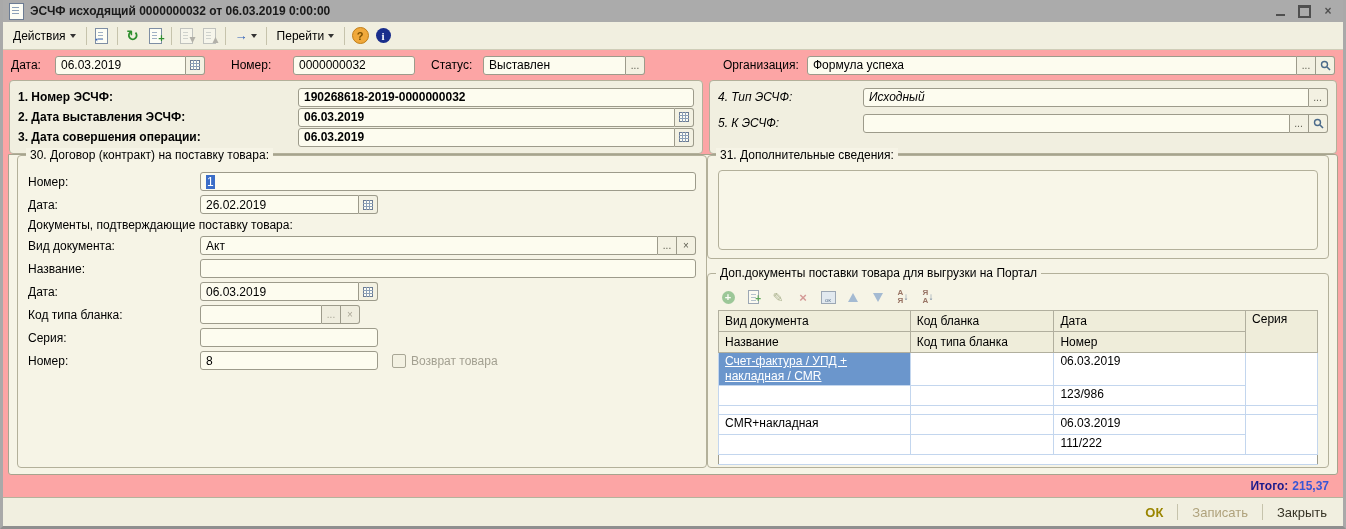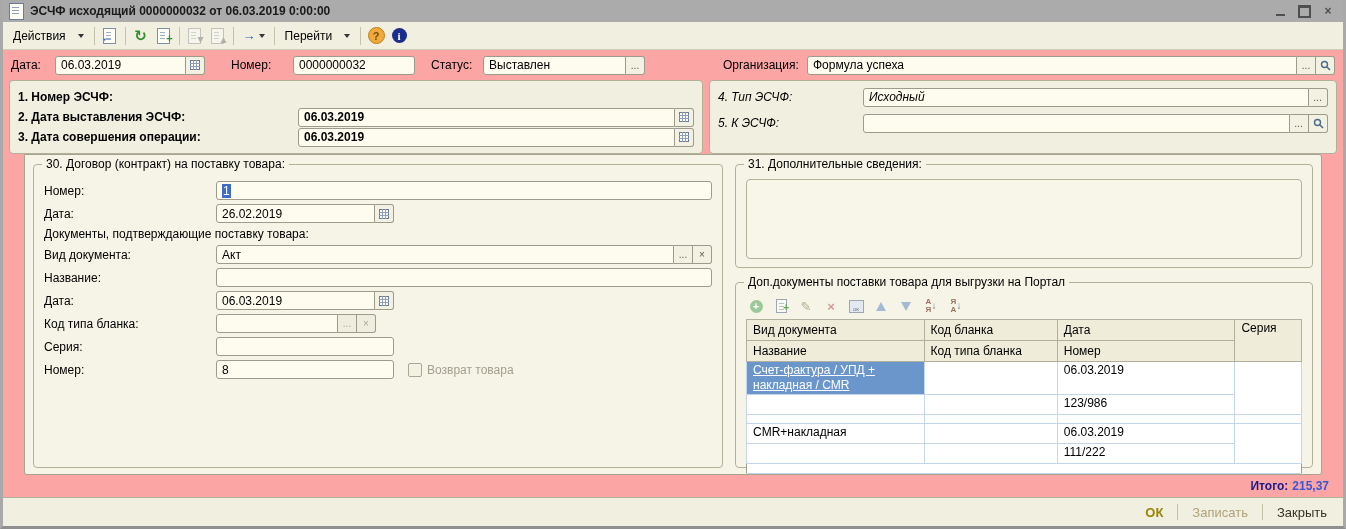--- a/index.html
+++ b/index.html
@@ -14,21 +14,21 @@
   
   .titlebar{height:22px;flex:0 0 22px;background:#ABABAB;display:flex;align-items:center;padding:0 6px;gap:6px;}
   .title-text{font-weight:bold;font-size:12px;color:#1A1A1A;flex:1;white-space:nowrap;overflow:hidden;}
   .doc-ico{width:13px;height:15px;background:#FDFDF5;border:1px solid #6C7C94;position:relative;flex:0 0 auto;}
   .doc-ico:before{content:"";position:absolute;left:2px;top:3px;width:7px;height:1px;background:#8CA0B8;box-shadow:0 3px 0 #8CA0B8,0 6px 0 #8CA0B8;}
   .wbtn{width:18px;height:15px;display:flex;align-items:center;justify-content:center;color:#4F4F4F;font-weight:bold;font-size:12px;cursor:default;}
   .wbtn.min span{display:block;width:9px;height:2px;background:#4F4F4F;margin-top:7px;}
   .wbtn.max span{display:block;width:9px;height:8px;border:2px solid #4F4F4F;border-top-width:3px;}
   
   .toolbar{height:27px;flex:0 0 27px;display:flex;align-items:center;gap:3px;padding:0 5px;border-bottom:1px solid #CFCDB8;background:#F1EFE0;}
-  .tbtn{display:flex;align-items:center;gap:12px;padding:2px 5px;border-radius:2px;}
+  .tbtn{display:flex;align-items:center;gap:4px;padding:2px 5px;border-radius:2px;}
   .caret{width:0;height:0;border-left:3.5px solid transparent;border-right:3.5px solid transparent;border-top:4px solid #333;}
   .tsep{width:1px;height:18px;background:#C6C3AC;margin:0 2px;}
   .ibtn{width:20px;height:20px;display:flex;align-items:center;justify-content:center;position:relative;}
   .pg{width:11px;height:14px;background:#FDFDF5;border:1px solid #7E8EA4;position:relative;}
   .pg:before{content:"";position:absolute;left:2px;top:3px;width:5px;height:1px;background:#9FB0C4;box-shadow:0 3px 0 #9FB0C4,0 6px 0 #9FB0C4;}
   .ov{position:absolute;font-weight:bold;line-height:1;}
   .arr-blue{color:#2E5FB8;font-weight:bold;font-size:13px;}
   .grn{color:#2E8F2E;}
   .disabled{opacity:.45;filter:grayscale(60%);}
   .help-ico{width:15px;height:15px;border-radius:50%;background:#F0A93C;border:1px solid #C07E18;color:#7A4E00;font-weight:bold;font-size:11px;display:flex;align-items:center;justify-content:center;}
@@ -44,21 +44,21 @@
   .lbl{white-space:nowrap;}
   
   .hdr-row{height:30px;flex:0 0 30px;display:flex;align-items:center;padding:0 8px;}
   .boxes-row{height:74px;flex:0 0 74px;display:flex;gap:6px;padding:0 6px;box-sizing:border-box;}
   .hbox{border:1px solid #B3B09A;border-radius:4px;background:#F1EFE0;padding:6px 8px;box-sizing:border-box;display:flex;flex-direction:column;justify-content:space-between;}
   .hbox .frow{display:flex;align-items:center;height:20px;}
   
   .tabs{height:23px;flex:0 0 23px;display:flex;align-items:flex-end;padding:0 0 0 7px;gap:3px;position:relative;z-index:2;}
   .tab{border:1px solid #A6A48E;border-bottom:none;border-radius:5px 5px 0 0;padding:2px 12px 2px;background:#E9E6D1;height:17px;line-height:16px;white-space:nowrap;color:#222;}
   .tab.active{background:#F6F4E6;height:20px;margin-bottom:-1px;font-weight:normal;}
-  .tabpanel{flex:1;border:1px solid #A6A48E;background:#F6F4E6;margin:0 21px;border-radius:0 3px 3px 3px;display:flex;gap:12px;padding:9px 8px 6px;box-sizing:border-box;min-height:0;}
+  .tabpanel{flex:1;border:1px solid #A6A48E;background:#F6F4E6;margin:0 5px;border-radius:0 3px 3px 3px;display:flex;padding:0 8px 6px;box-sizing:border-box;min-height:0;}
   
   .group{border:1px solid #B3B09A;border-radius:4px;position:relative;padding:12px 10px 6px;box-sizing:border-box;}
   .group>.gtitle{position:absolute;top:-8px;left:8px;background:#F6F4E6;padding:0 4px;white-space:nowrap;}
   .g30{width:690px;flex:0 0 690px;}
   .rightcol{flex:1;display:flex;flex-direction:column;gap:14px;min-width:0;}
   .g31{height:104px;flex:0 0 104px;}
   .g31 .memo{height:78px;border:1px solid #B3B09A;border-radius:4px;background:#F8F6E8;margin-top:2px;}
   .gportal{flex:1;display:flex;flex-direction:column;min-height:0;}
   .g30 .frow{display:flex;align-items:center;margin:4px 0;}
   .g30 .frow .lbl{width:172px;flex:0 0 172px;}
@@ -191,20 +191,21 @@
             <path d="M7 7l3 3" stroke="#4A6A8A" stroke-width="1.6"></path>
           </svg>
         </span>
     </span>
   </div>
 
   <div class="boxes-row">
     <div class="hbox" style="width:694px;flex:0 0 694px;font-weight:bold;">
       <div class="frow">
         <span class="lbl" style="width:280px;">1. Номер ЭСЧФ:</span>
+        <span class="fld w-full">190268618-2019-0000000032</span>
       </div>
       <div class="frow">
         <span class="lbl" style="width:280px;">2. Дата выставления ЭСЧФ:</span>
         <span class="fldwrap w-full">
           <span class="fld">06.03.2019</span>
           <span class="fbtn">
               <svg width="10" height="10" viewBox="0 0 10 10">
                 <rect x="0.5" y="0.5" width="9" height="9" fill="#FDFDF5" stroke="#6C7C94"></rect>
                 <path d="M0 3.5h10M0 6.5h10M3.5 0v10M6.5 0v10" stroke="#8CA0B8" stroke-width="1"></path>
               </svg>

